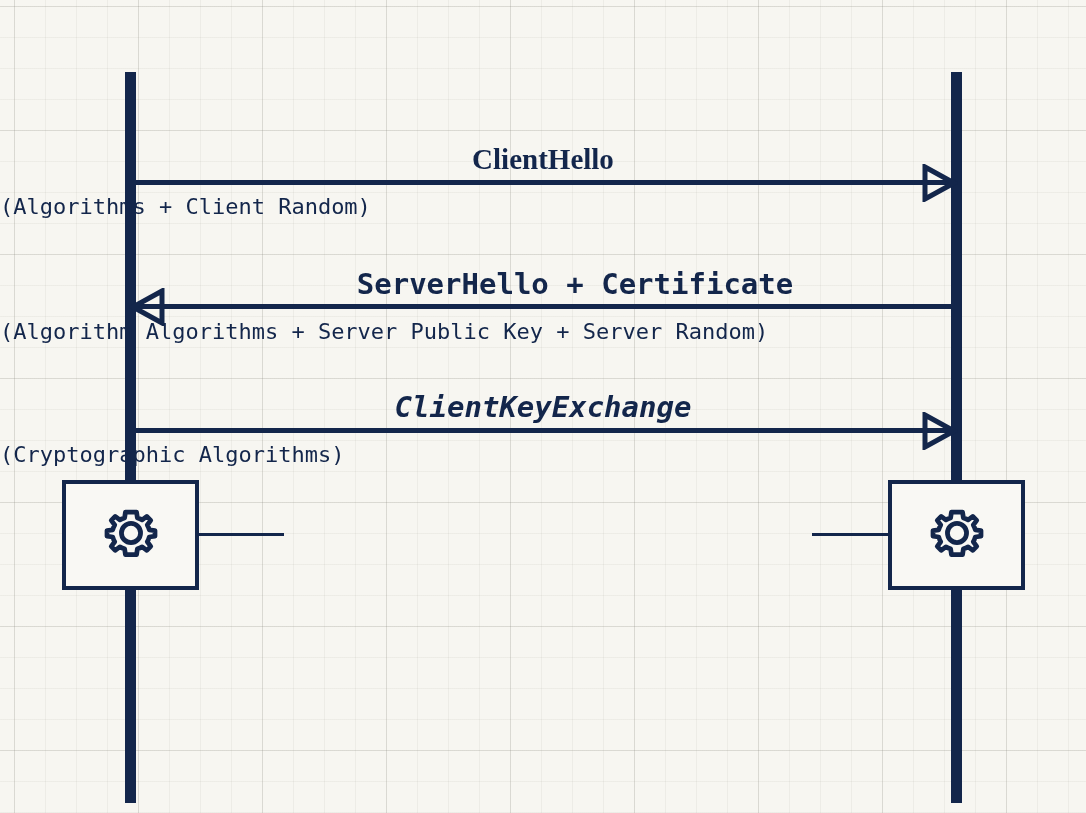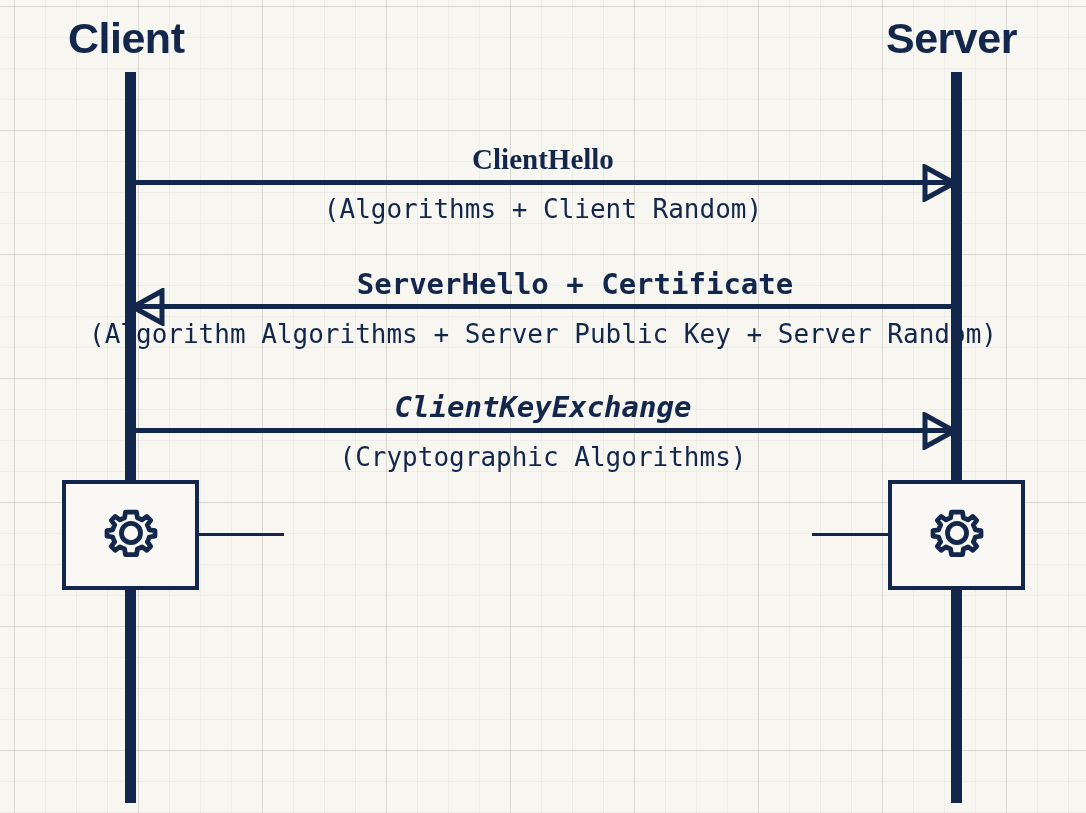--- a/index.html
+++ b/index.html
@@ -67,23 +67,23 @@
     font-family: "DejaVu Sans Mono", monospace;
     font-size: 29px;
     font-weight: bold;
     line-height: 1;
     color: #13264b;
     white-space: nowrap;
   }
   .msg-sublabel {
     position: absolute;
     width: 1086px;
-    text-align: center;
+    text-align: left;
     font-family: "DejaVu Sans Mono", monospace;
-    font-size: 26px;
+    font-size: 22px;
     line-height: 1;
     color: #13264b;
     white-space: nowrap;
   }
   .arrowhead { position: absolute; }
 
   
   .gear-box {
     position: absolute;
     width: 137px;
@@ -143,22 +143,20 @@
     color: #11835a;
     letter-spacing: -0.3px;
     white-space: nowrap;
   }
 </style>
 </head>
 <body>
 
 <div id="stage">
 
-  <div class="actor-title client">Client</div>
-  <div class="actor-title server">Server</div>
 
   <div class="lifeline client"></div>
   <div class="lifeline server"></div>
 
   <div class="msg">
     <div class="msg-label" style="top:145px;font-family:Liberation Serif, serif;">ClientHello</div>
     <div class="msg-line" style="top:180px;"></div>
     <div class="arrowhead" style="left:922px; top:164px;">
       <svg width="36" height="38" viewBox="0 0 36 38">
         <path d="M3 3 L32 19 L3 35 Z" fill="none" stroke="#13264b" stroke-width="5" stroke-linejoin="miter"></path>

